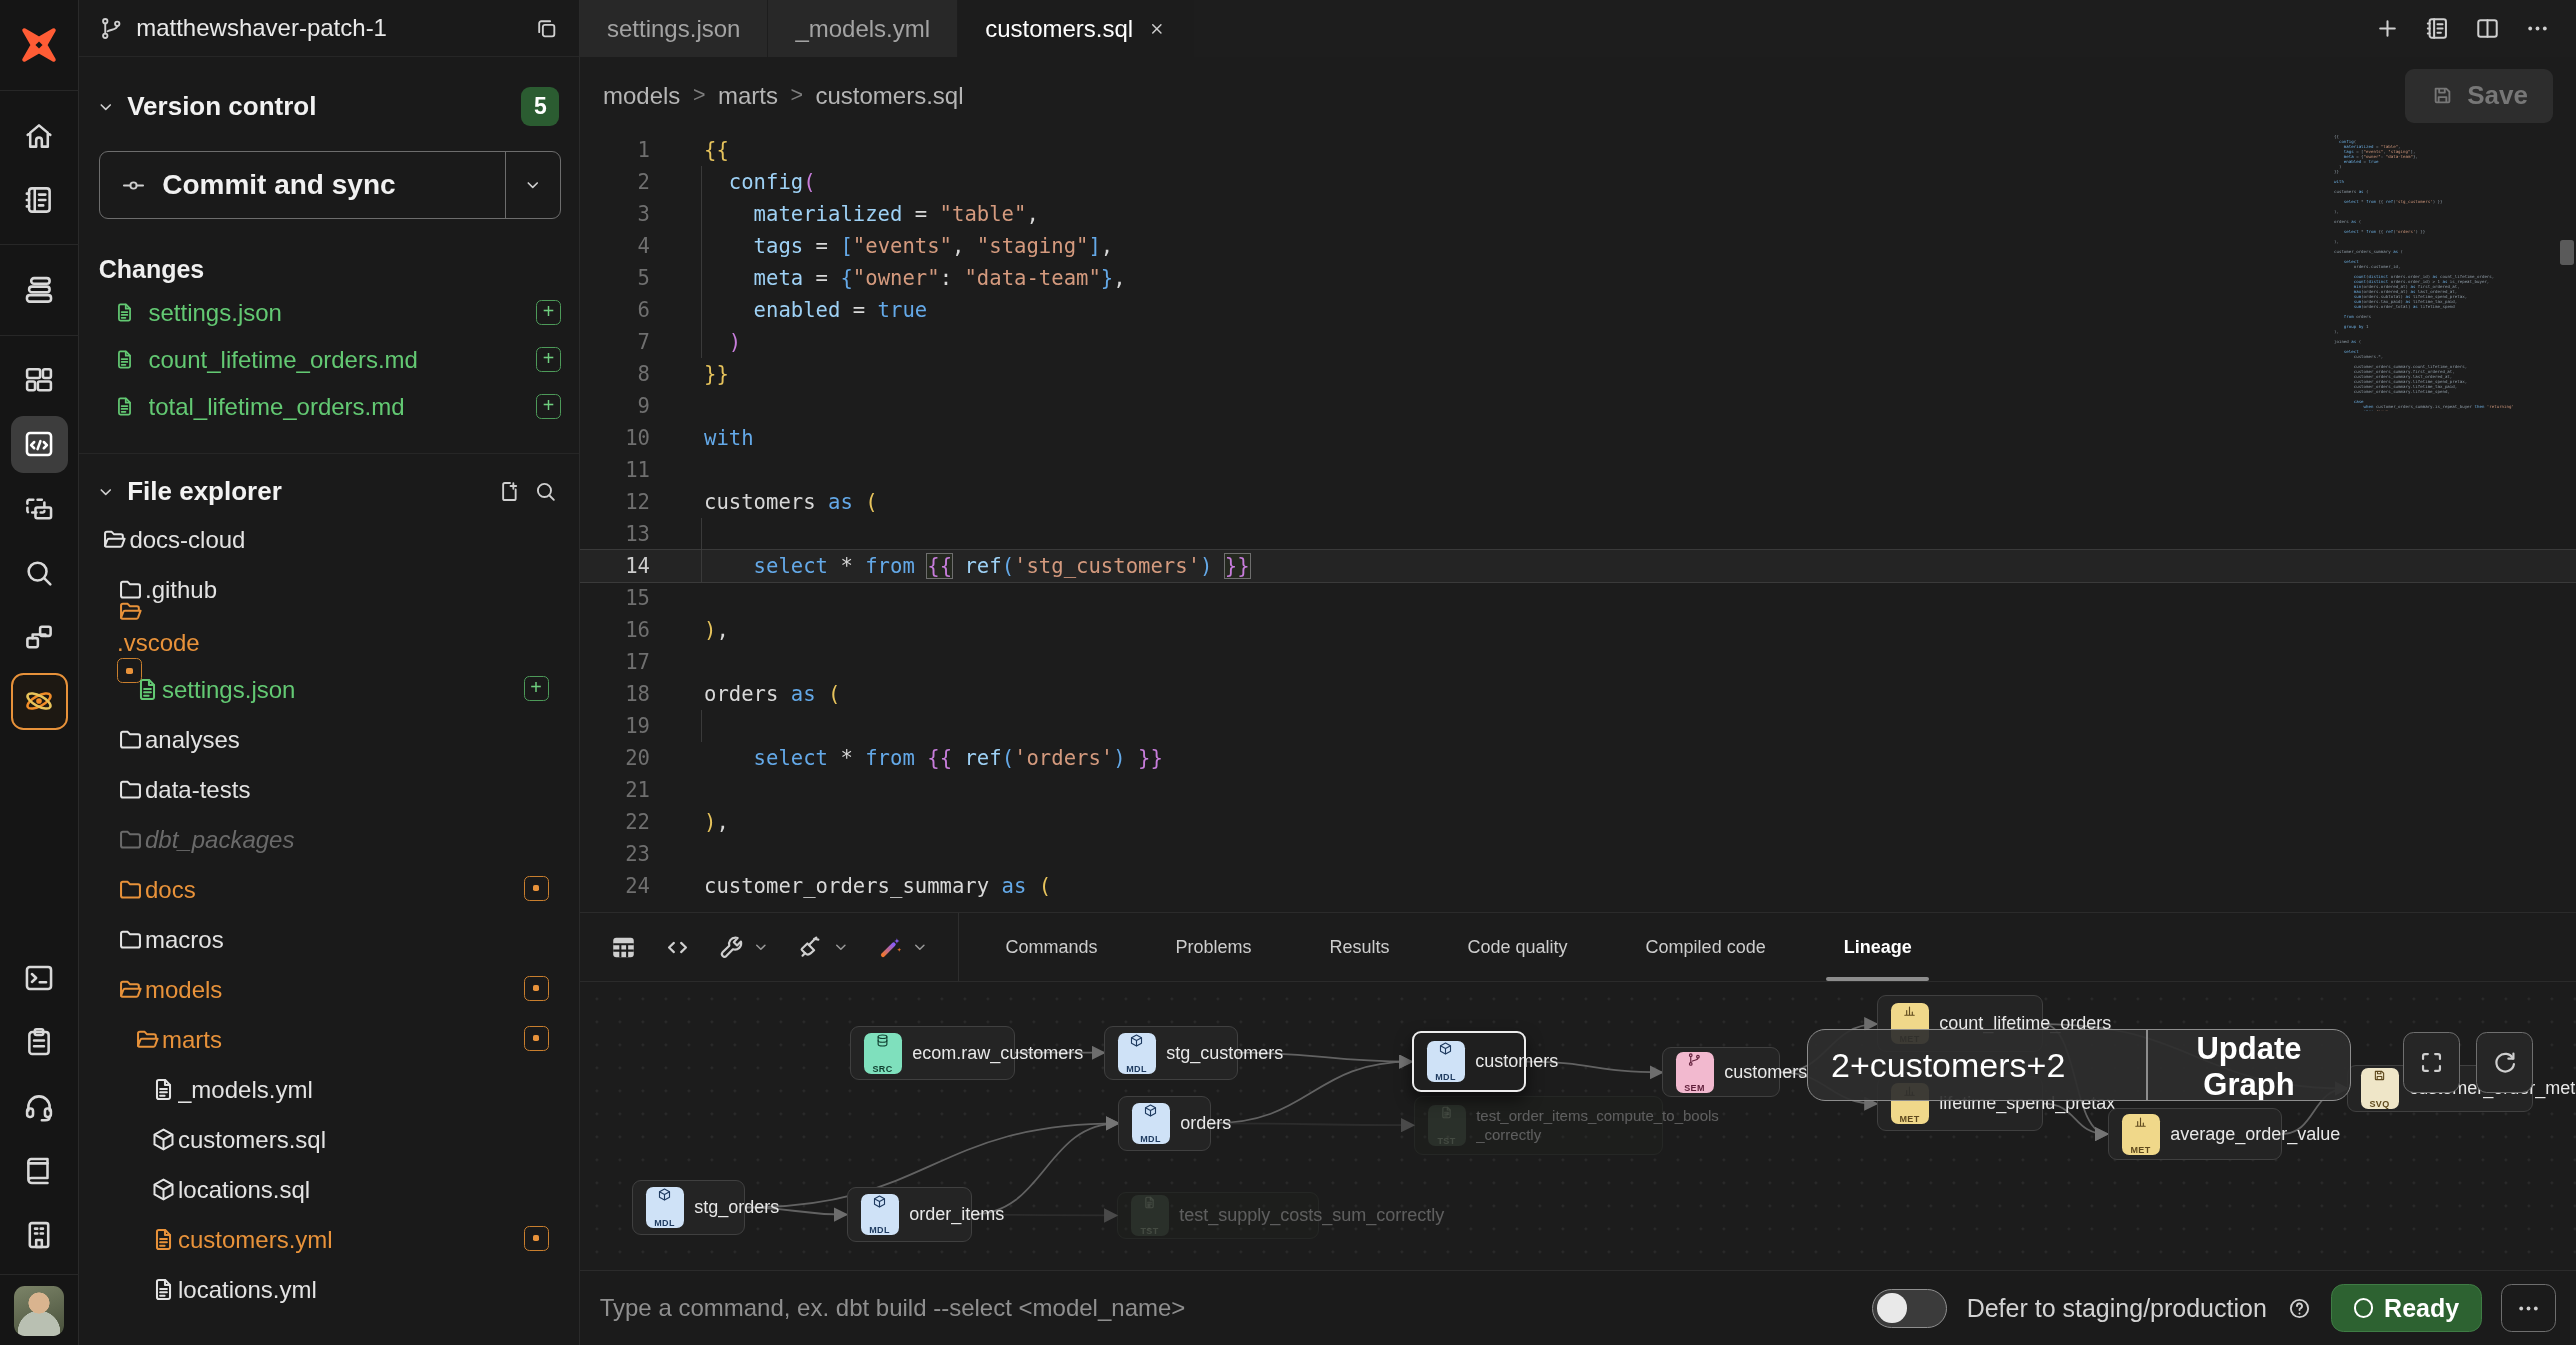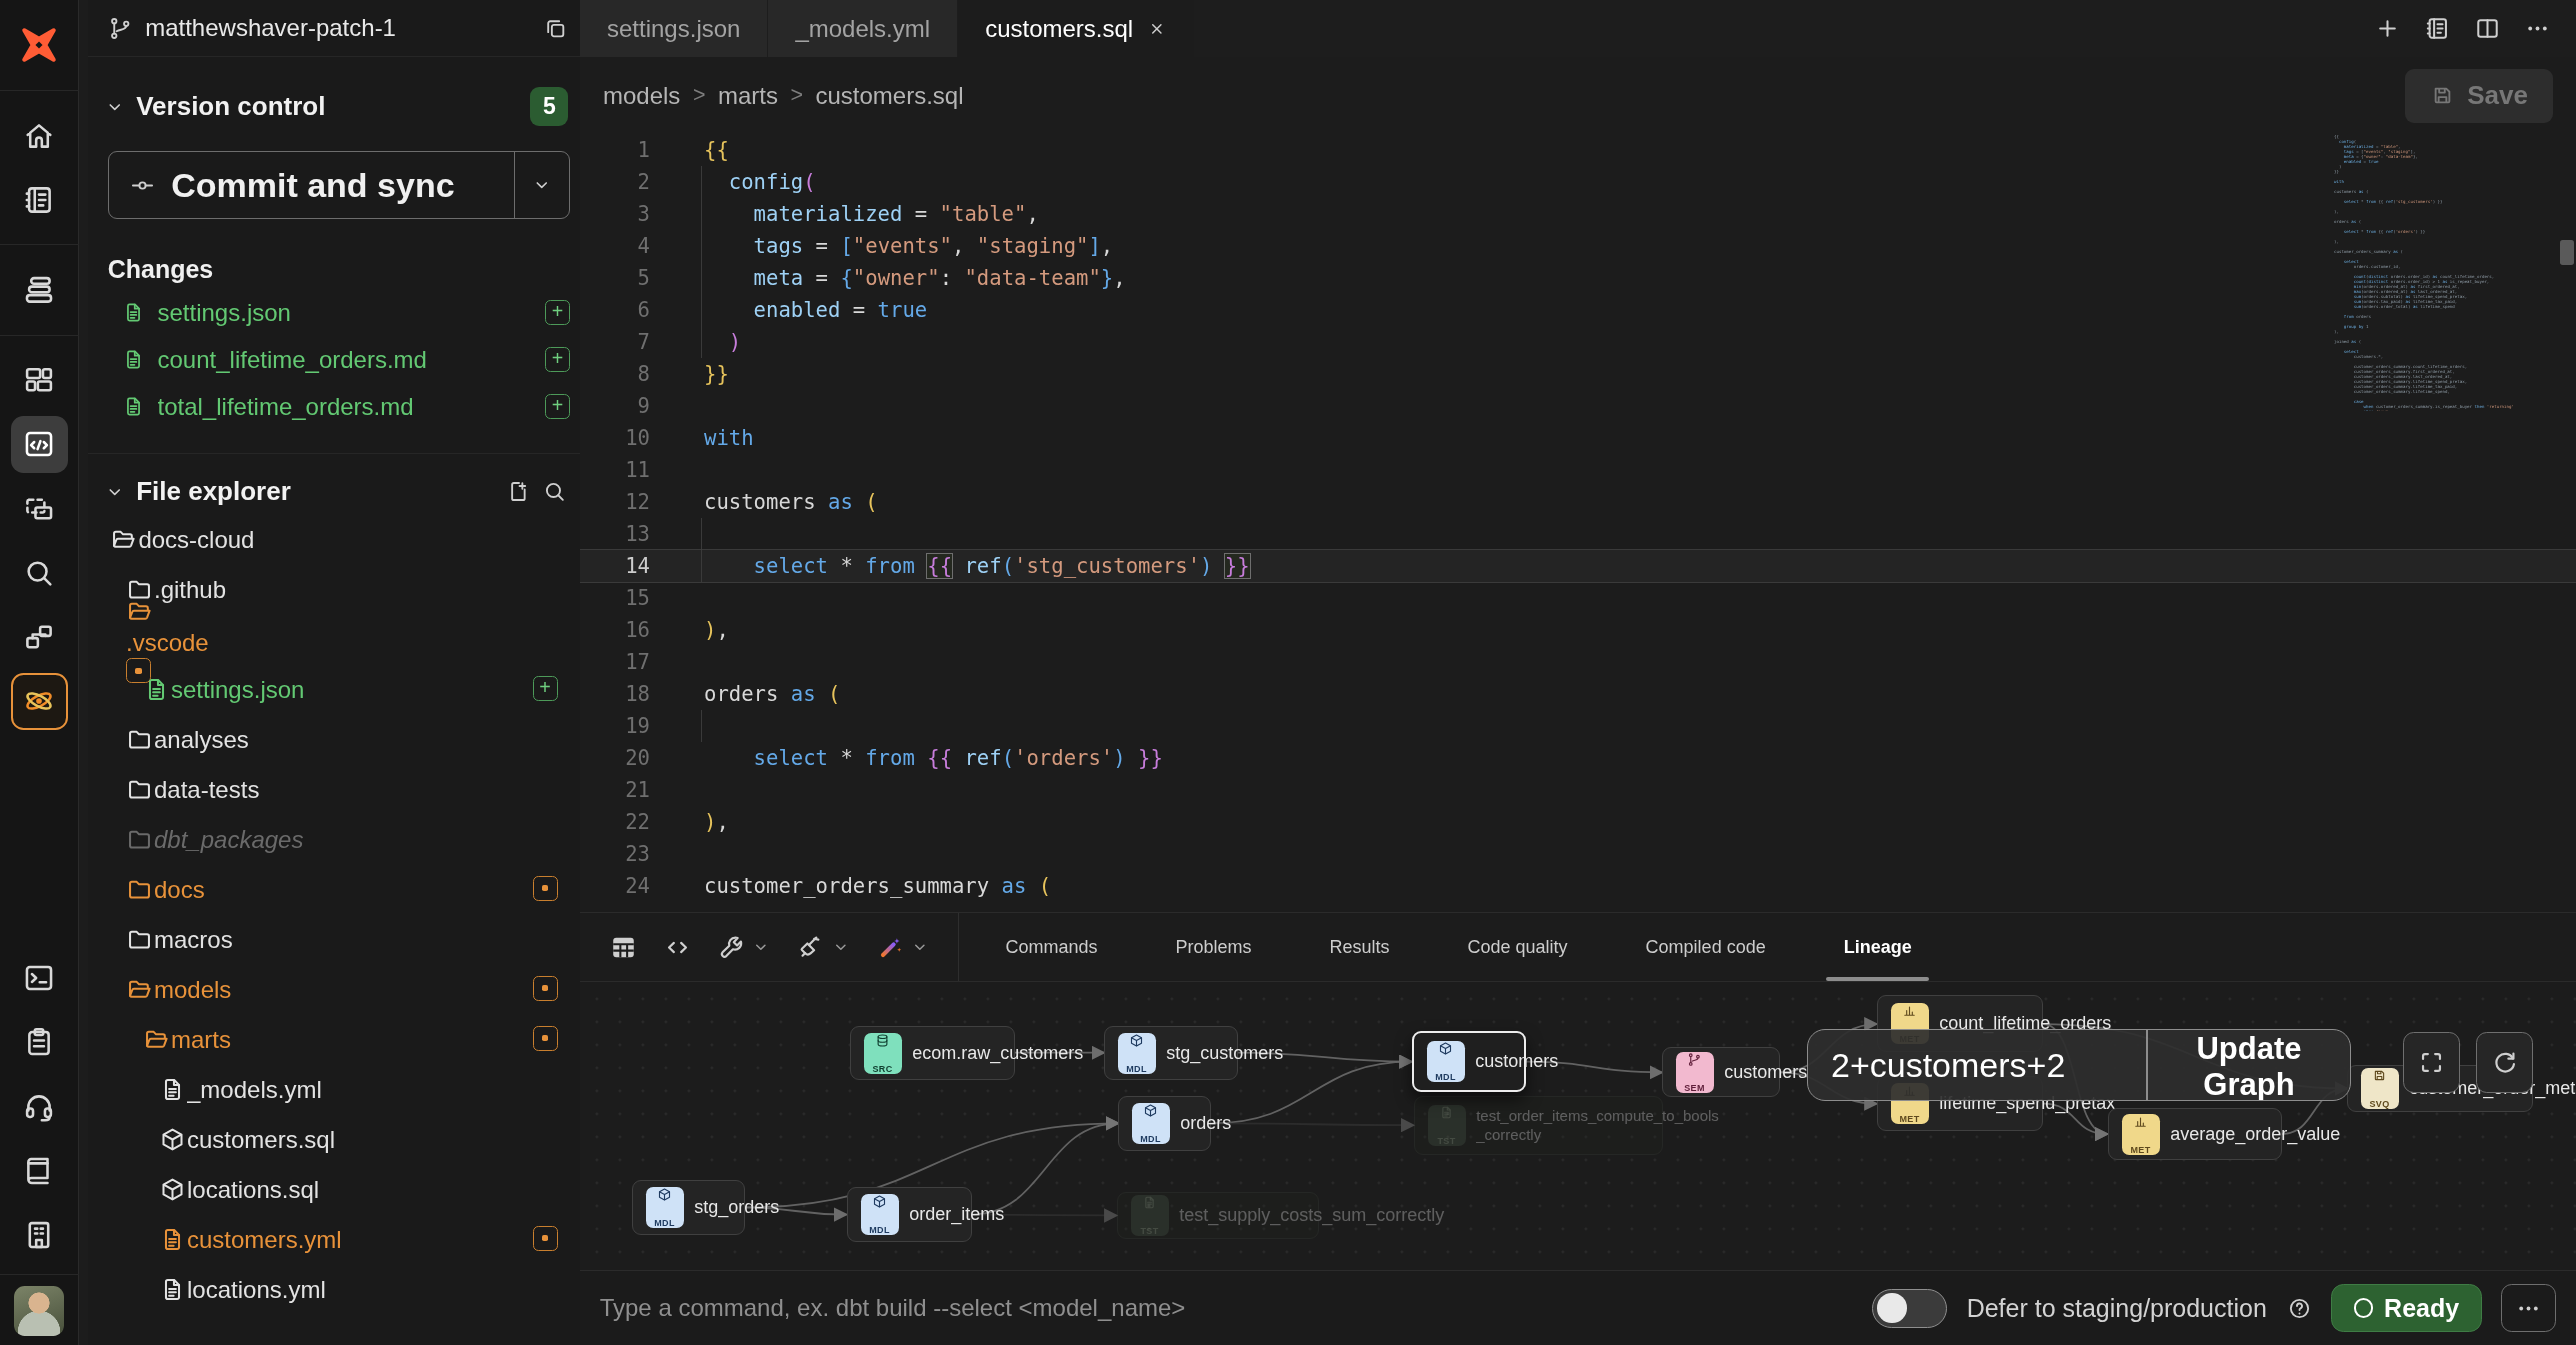--- a/index.html
+++ b/index.html
@@ -19,33 +19,33 @@
   .ab-btn.accent{border:2.2px solid #e8923a;background:#1d1812;}
   .ab-bottom{margin-top:auto;display:flex;flex-direction:column;align-items:center;width:79px;padding-bottom:9px;}
   .ab-avatar-wrap{border-top:0.9px solid #272727;width:79px;display:grid;place-items:center;padding-top:10.7px;margin-top:7.2px;}
   .avatar{width:50px;height:50px;border-radius:10.7px;cursor:pointer;
     background:
       radial-gradient(circle at 50% 34%, #d9b48f 0 25%, transparent 26%),
       radial-gradient(circle at 50% 92%, #b9c0b2 0 40%, transparent 41%),
       linear-gradient(160deg,#7c8468,#474f3a);}
 
   
-  #sidebar{position:absolute;left:88px;top:0;width:501px;height:1345px;background:#1a1a1a;border-right:0.9px solid #2a2a2a;}
+  #sidebar{position:absolute;left:79px;top:0;width:501px;height:1345px;background:#1a1a1a;border-right:0.9px solid #2a2a2a;}
   .ic{display:inline-grid;place-items:center;color:#cfcfcf;}
   .ic svg{width:25px;height:25px;}
   .ic.sm svg{width:21.5px;height:21.5px;}
   .sb-top{height:57px;display:flex;align-items:center;gap:12.5px;padding:0 19.7px;border-bottom:0.9px solid #262626;}
   .sb-branch{font-size:24px;color:#e9e9e9;font-weight:500;flex:1;white-space:nowrap;overflow:hidden;cursor:pointer;}
   .vc-head{display:flex;align-items:center;gap:10.7px;padding:30px 19.7px 0 16px;}
   .vc-title{font-size:26px;font-weight:700;color:#f2f2f2;flex:1;}
   .vc-badge{min-width:38px;height:39px;border-radius:9px;background:#2b5c31;color:#fff;font-size:23px;font-weight:600;
     display:grid;place-items:center;padding:0 9px;}
   .commit-btn{margin:25px 19.7px 0 19.7px;width:462px;height:68px;background:transparent;border:1.3px solid #6d6d6d;
     border-radius:9px;display:flex;align-items:center;color:#f0f0f0;cursor:pointer;padding:0;}
-  .commit-label{font-size:34px;font-weight:600;color:#f0f0f0;font-family:"Liberation Sans",sans-serif;}
+  .commit-label{font-size:28px;font-weight:600;color:#f0f0f0;font-family:"Liberation Sans",sans-serif;}
   .commit-main{flex:1;display:flex;align-items:center;gap:16px;padding-left:21.5px;height:100%;}
   .commit-chev{width:55px;height:100%;border-left:1.3px solid #6d6d6d;display:grid;place-items:center;color:#dcdcdc;}
   .changes-label{font-size:25px;font-weight:700;color:#f0f0f0;padding:36px 0 5.4px 19.7px;}
   .chg-row{display:flex;align-items:center;gap:12.5px;height:47px;padding:0 18px 0 34px;cursor:pointer;}
   .chg-name{flex:1;font-size:24px;color:#63c973;white-space:nowrap;overflow:hidden;}
   .chg-ico{color:#63c973;}
   .chg-ico svg{width:23px;height:23px;}
   .badge-sq{width:25px;height:25px;border-radius:5.4px;display:grid;place-items:center;flex:none;cursor:pointer;}
   .badge-plus{border:1.8px solid #4d9a59;color:#6fcf7f;font-size:19.7px;line-height:1;}
   .badge-plus::after{content:"+";margin-top:-1.8px;}

